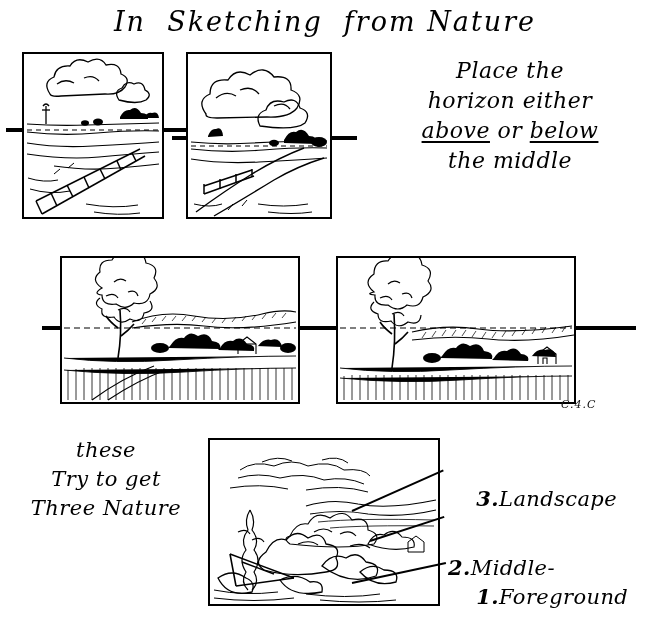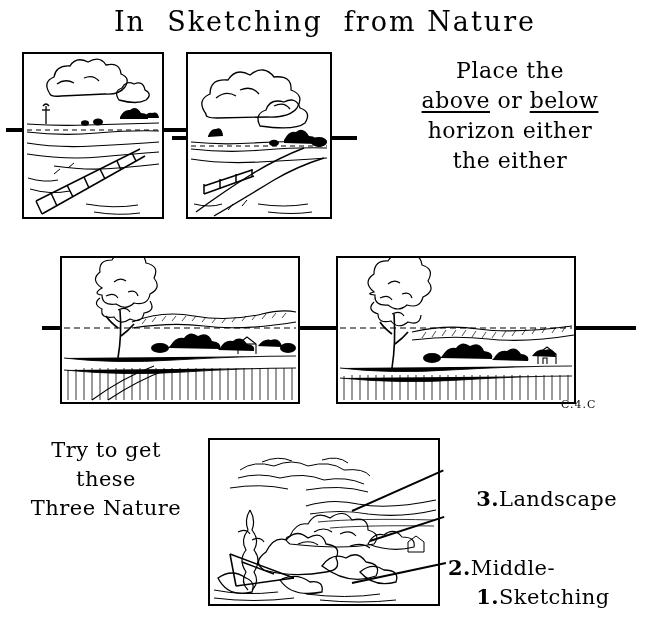--- a/index.html
+++ b/index.html
@@ -12,20 +12,21 @@
     background: #ffffff;
     font-family: "DejaVu Sans", sans-serif;
     color: #000000;
     overflow: hidden;
     position: relative;
   }
   .page {
     position: relative;
     width: 650px;
     height: 630px;
+    font-style: italic;
   }
 
   
   .title {
     position: absolute;
     top: 6px;
     left: 0;
     width: 650px;
     text-align: center;
     font-family: "DejaVu Serif", serif;
@@ -220,25 +221,25 @@
         <path d="M70 150 q26 4 50 0"></path>
         <path d="M80 158 q24 3 44 0"></path>
         <path d="M40 156 l5 -6"></path>
         <path d="M54 152 l5 -6"></path>
       </g>
     </svg>
   </div>
 
   <div class="instructions">
     <div>Place the</div>
+    <div>horizon either</div>
     <div>
       <span class="u">above</span><span> or </span><span class="u">below</span>
     </div>
-    <div>horizon either</div>
-    <div>the  either</div>
+    <div>the  middle</div>
   </div>
 
   <div class="hline" style="left:42px; top:326px; width:290px;"></div>
   <div class="hline" style="left:306px; top:326px; width:330px;"></div>
 
   <div class="frame" style="left:60px; top:256px; width:240px; height:148px;">
     <svg width="236" height="144" viewBox="0 0 236 144">
 
       <g fill="none" stroke="#000" stroke-width="1.1">
         <path d="M70 64 q30 -12 62 -6 q34 6 68 -2 q20 -5 34 -2"></path>
@@ -422,22 +423,22 @@
           <path d="M214 142 L214 117"></path>
         <path d="M222 142 L222 117"></path>
           <path d="M230 142 L230 117"></path>
       </g>
     </svg>
   </div>
 
   <div class="signature">C.4.C</div>
 
   <div class="try-caption">
+    <div>these</div>
     <div>Try to get</div>
-    <div>these</div>
     <div>Three Nature</div>
   </div>
 
   <div class="frame" style="left:208px; top:438px; width:232px; height:168px;">
     <svg width="228" height="164" viewBox="0 0 228 164">
 
       <g fill="none" stroke="#000" stroke-width="1">
         <path d="M30 30 q14 -10 34 -4 q18 -8 34 0 q22 -6 36 4 q20 -2 26 6"></path>
         <path d="M28 38 q20 -6 42 0 q24 -6 44 2 q22 -4 40 4"></path>
         <path d="M52 22 q16 -7 30 -1"></path>
@@ -505,16 +506,16 @@
   </div>
 
   <div class="leader" style="left:370px; top:540px; width:78px; transform: rotate(-18deg);"></div>
   <div class="plane-label" style="left:448px; top:505px; text-align:left; line-height:25px;">
     <div><span class="num">2.</span><span>Middle-</span></div>
     
   </div>
 
   <div class="leader" style="left:352px; top:582px; width:96px; transform: rotate(-12deg);"></div>
   <div class="plane-label" style="left:448px; top:560px;">
-    <span class="num">1.</span><span>Sketching</span>
+    <span class="num">1.</span><span>Foreground</span>
   </div>
 
 </div>
 
 </body></html>

